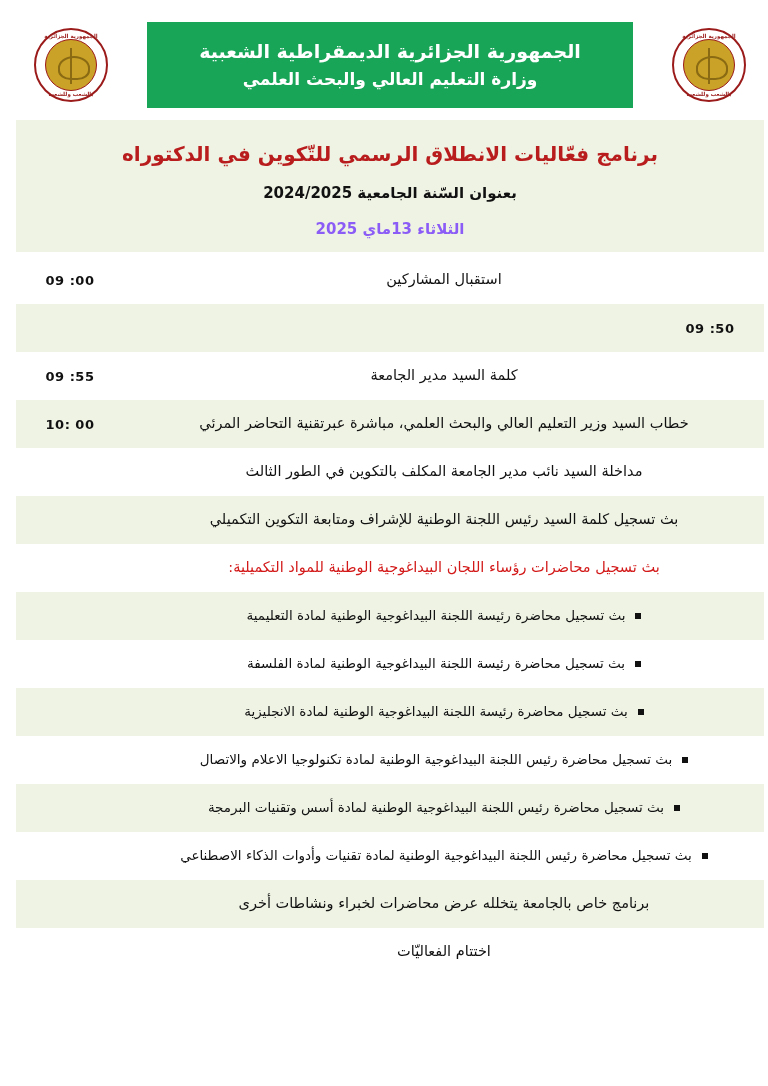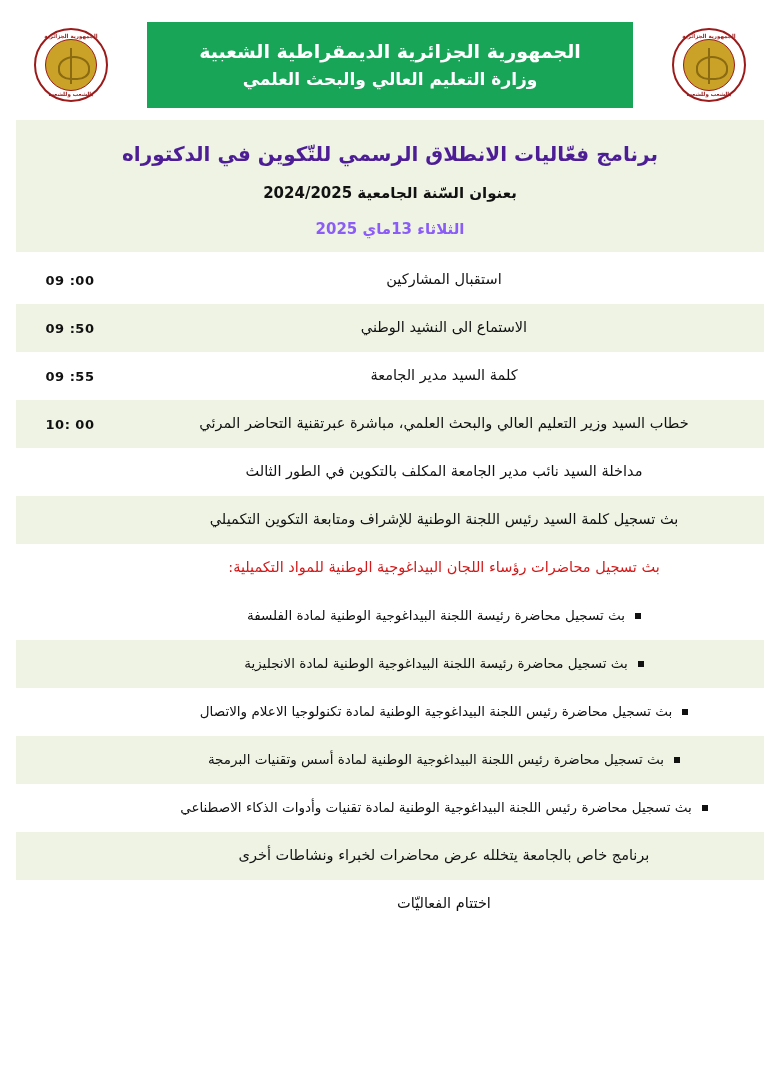--- a/index.html
+++ b/index.html
@@ -69,21 +69,21 @@
   
   .titleblock {
     background: #eef3e4;
     margin-top: 12px;
     padding: 18px 10px 14px 10px;
     text-align: center;
   }
   .doc-title {
     font-size: 20px;
     font-weight: 700;
-    color: #4c1d95;
+    color: #b91c1c;
     line-height: 1.6;
   }
   .doc-subtitle {
     font-size: 15px;
     font-weight: 700;
     margin-top: 14px;
     color: #111;
   }
   .doc-date {
     font-size: 15px;
@@ -222,21 +222,20 @@
     <div class="doc-subtitle">بعنوان السّنة الجامعية 2024/2025</div>
     <div class="doc-date">الثلاثاء 13ماي 2025</div>
   </div>
 
   <div class="schedule" id="schedule">
       <div class="row plain">
         <div class="text">استقبال المشاركين</div>
         <div class="time">09 :00</div>
       </div>
       <div class="row shade">
-        <div class="text">الاستماع الى النشيد الوطني</div>
         <div class="time">09 :50</div>
       </div>
       <div class="row plain">
         <div class="text">كلمة السيد مدير الجامعة</div>
         <div class="time">09 :55</div>
       </div>
       <div class="row shade">
         <div class="text">خطاب السيد وزير التعليم العالي والبحث العلمي، مباشرة عبرتقنية التحاضر المرئي</div>
         <div class="time">10: 00</div>
       </div>
@@ -245,20 +244,27 @@
         <div class="time"></div>
       </div>
       <div class="row shade">
         <div class="text">بث تسجيل كلمة السيد رئيس اللجنة الوطنية للإشراف ومتابعة التكوين التكميلي</div>
         <div class="time"></div>
       </div>
       <div class="row plain">
         <div class="text red">بث تسجيل محاضرات رؤساء اللجان البيداغوجية الوطنية للمواد التكميلية:</div>
         <div class="time"></div>
       </div>
+      <div class="row shade bullet-row">
+        <div class="text bullet-line">
+          <span class="bullet-sq"></span>
+          <span class="bullet-txt">بث تسجيل محاضرة رئيسة اللجنة البيداغوجية الوطنية لمادة التعليمية</span>
+        </div>
+        <div class="time"></div>
+      </div>
       <div class="row plain bullet-row">
         <div class="text bullet-line">
           <span class="bullet-sq"></span>
           <span class="bullet-txt">بث تسجيل محاضرة رئيسة اللجنة البيداغوجية الوطنية لمادة الفلسفة</span>
         </div>
         <div class="time"></div>
       </div>
       <div class="row shade bullet-row">
         <div class="text bullet-line">
           <span class="bullet-sq"></span>

